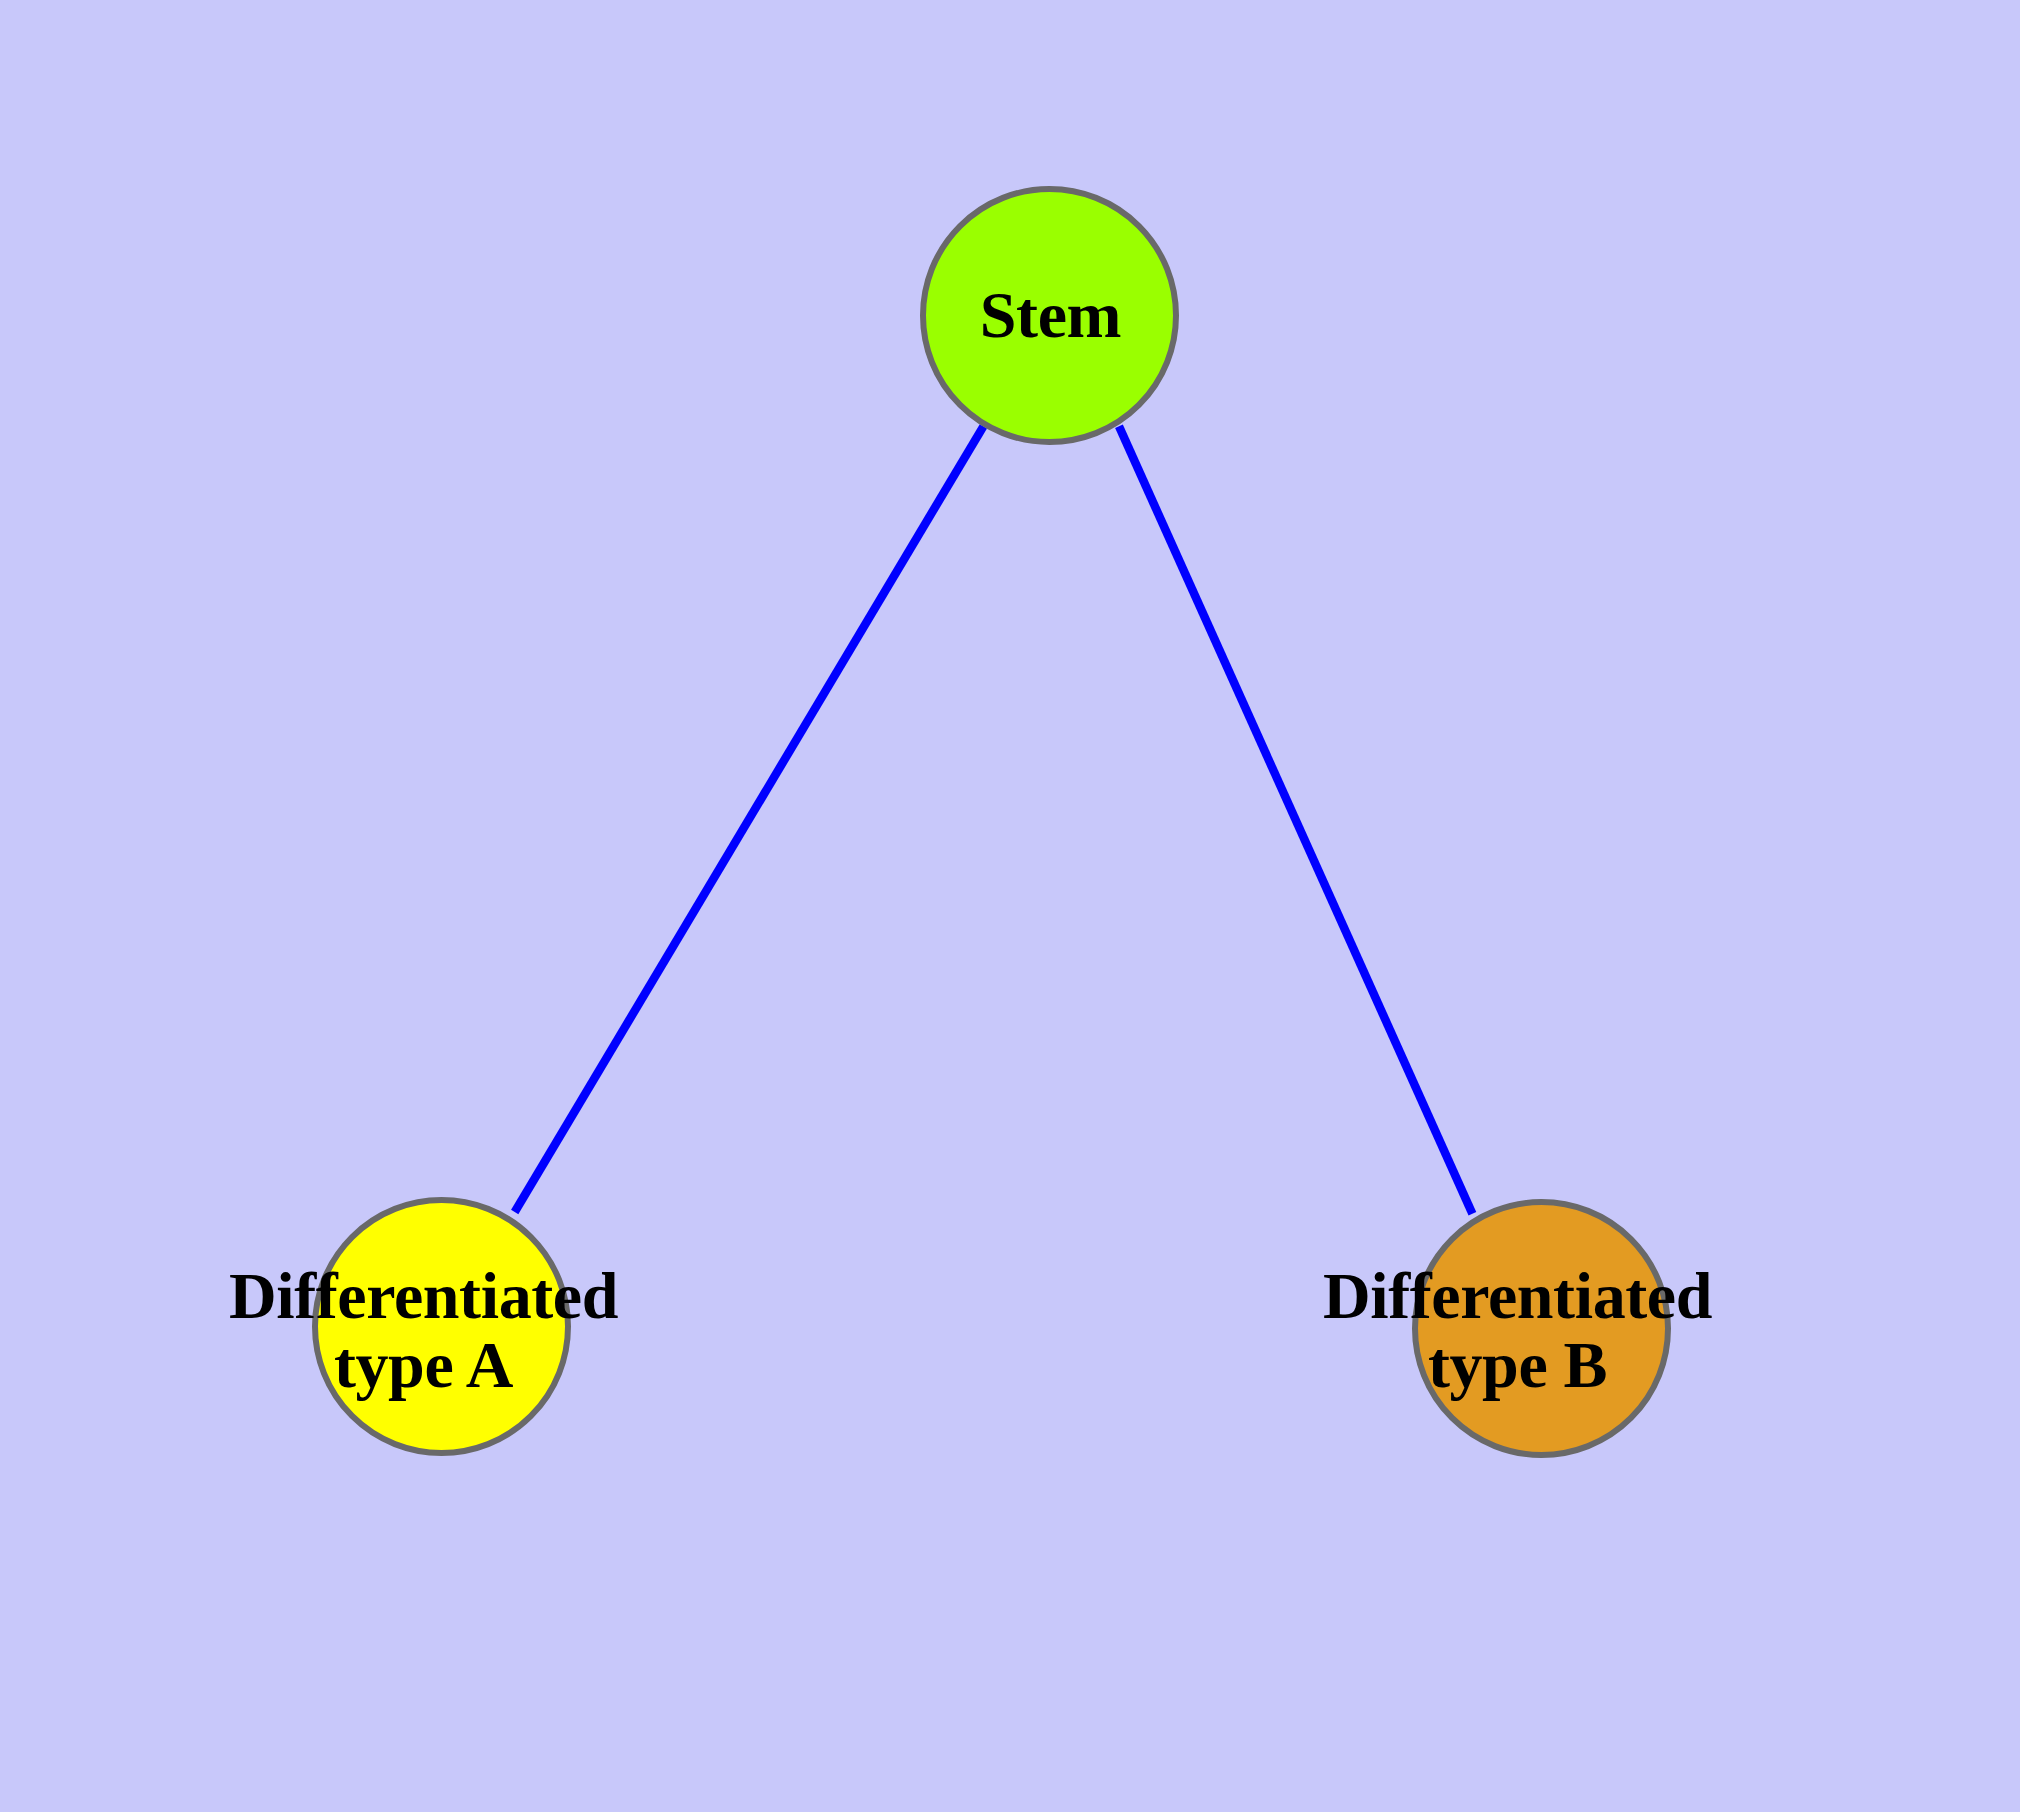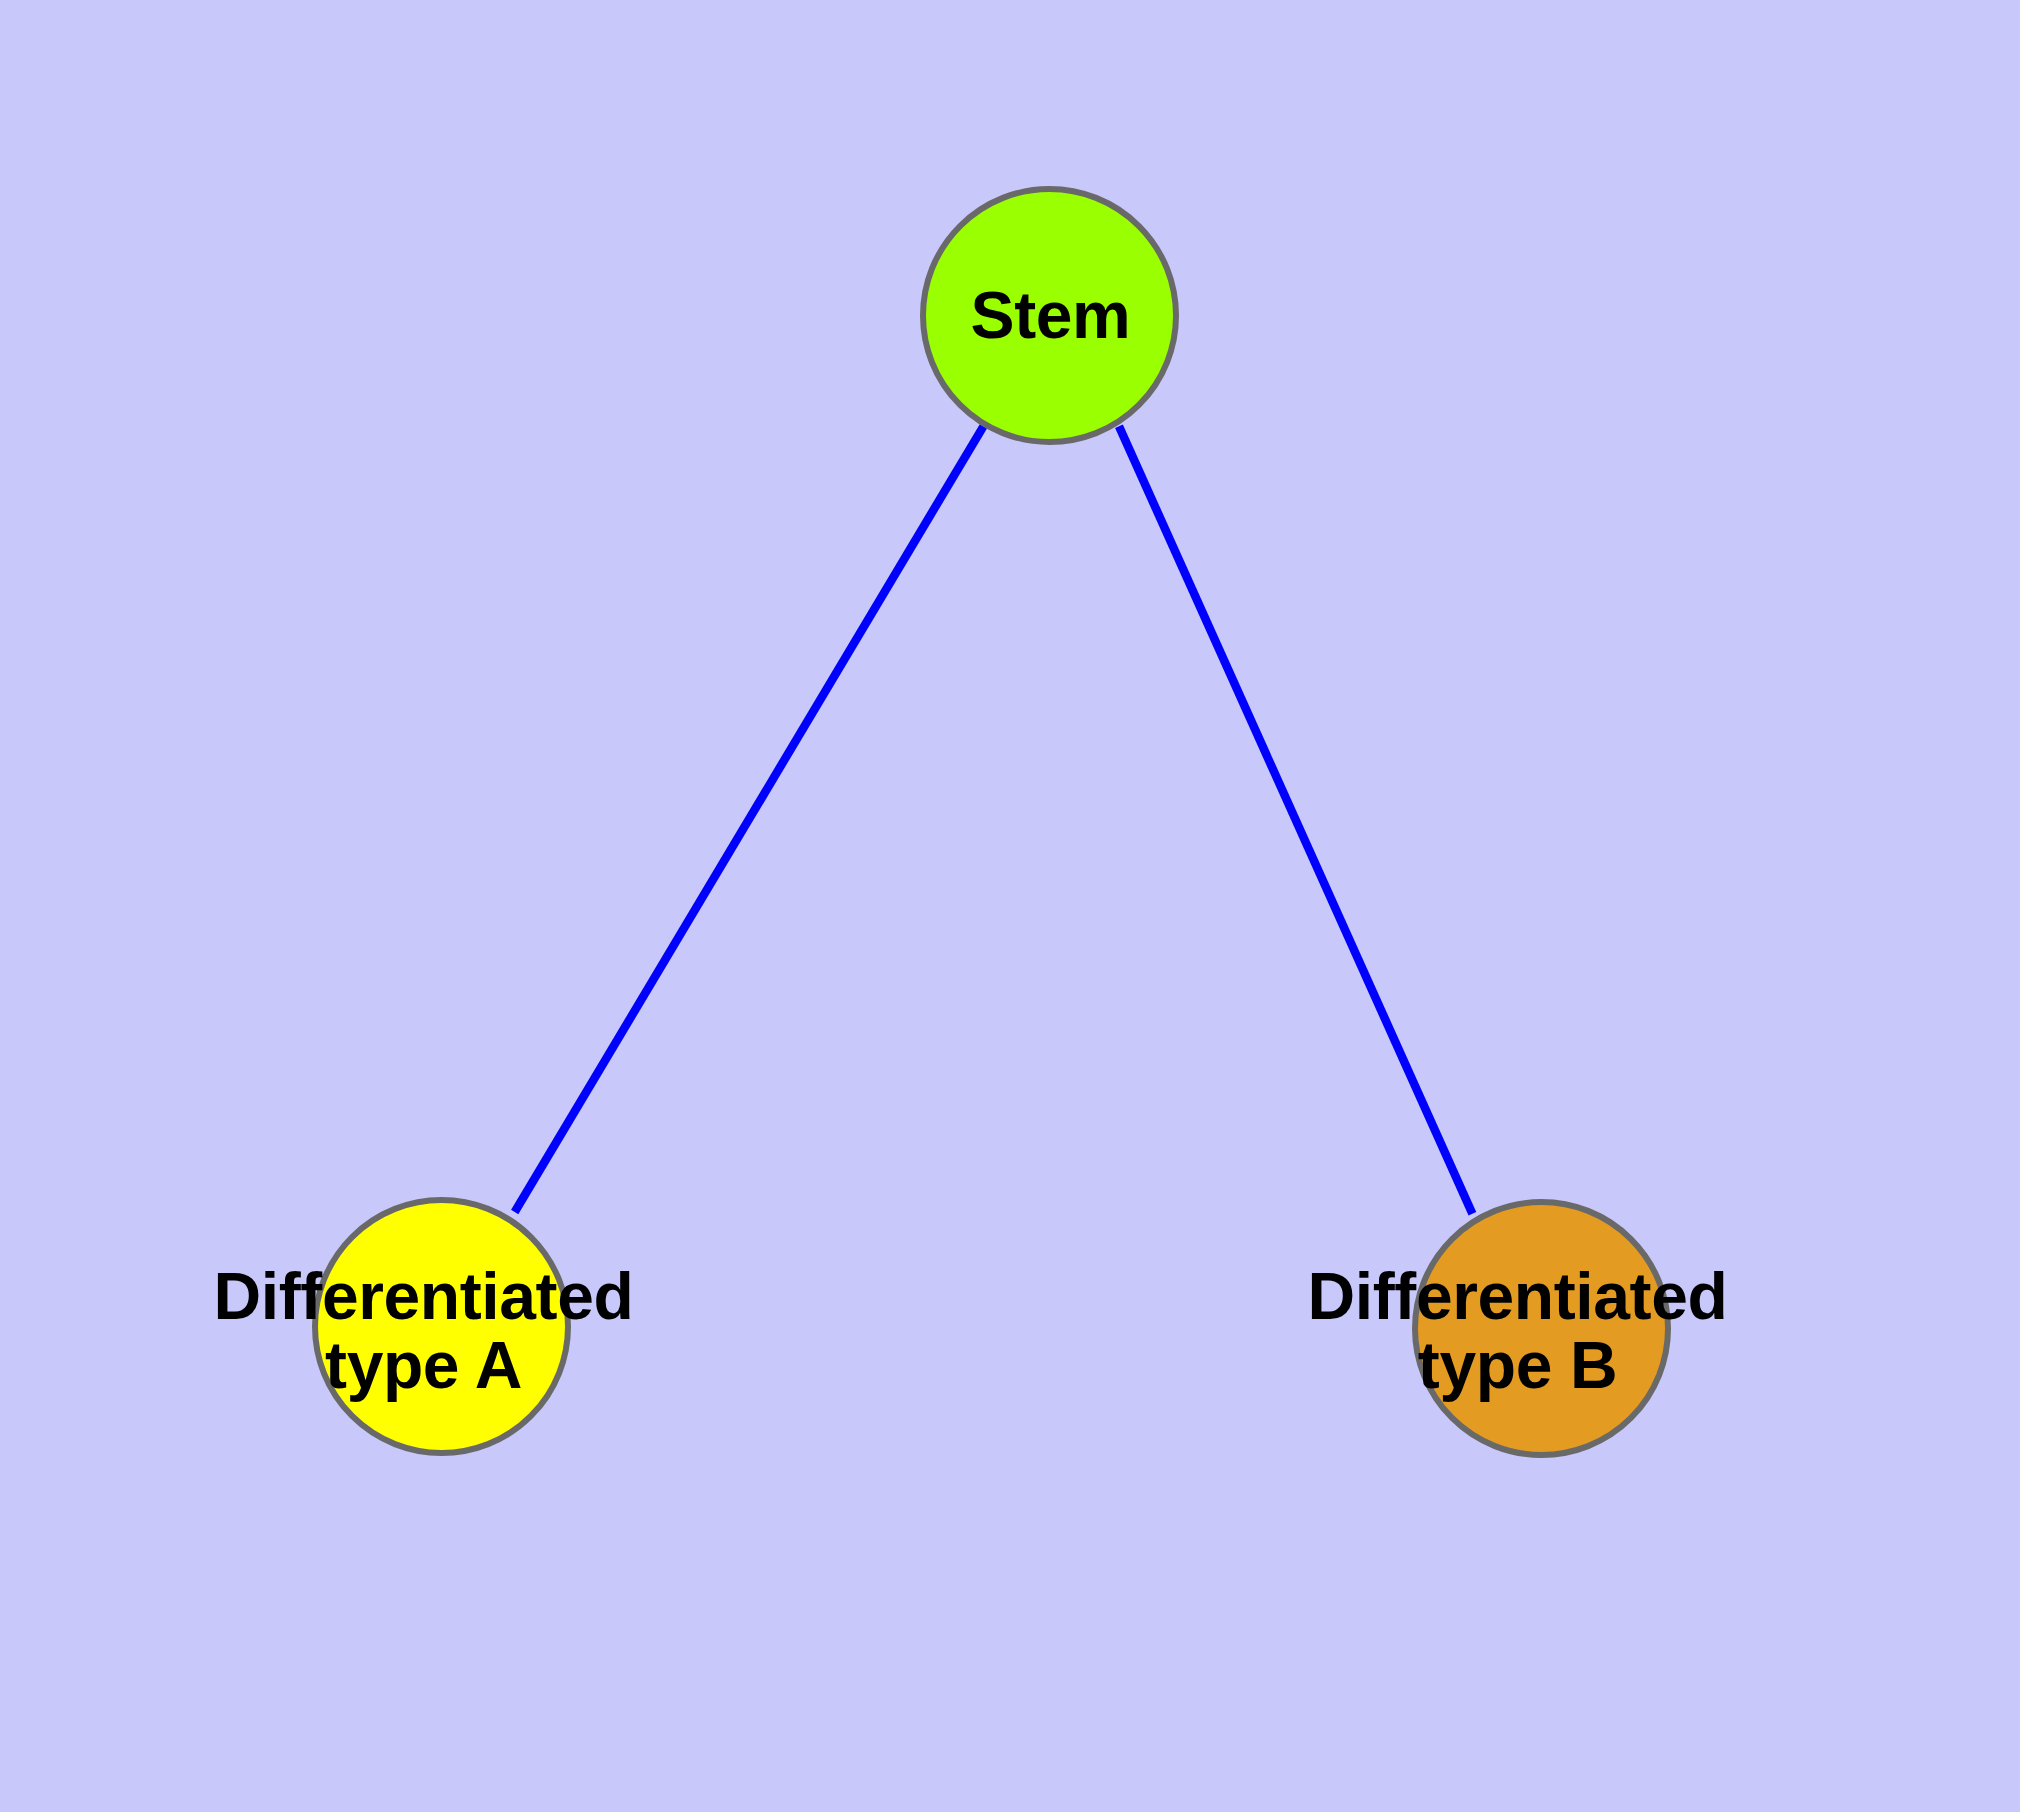--- a/index.html
+++ b/index.html
@@ -6,21 +6,21 @@
   html, body {
     margin: 0;
     padding: 0;
     background: #ffffff;
   }
   #canvas {
     position: relative;
     width: 2021px;
     height: 1812px;
     overflow: hidden;
-    font-family: Liberation Sans, sans-serif;
+    font-family: Liberation Serif, serif;
   }
   #bg-rect {
     position: absolute;
     left: 0; top: 0;
     width: 100%; height: 100%;
   }
   #edge-layer {
     position: absolute;
     left: 0; top: 0;
     width: 2021px;

